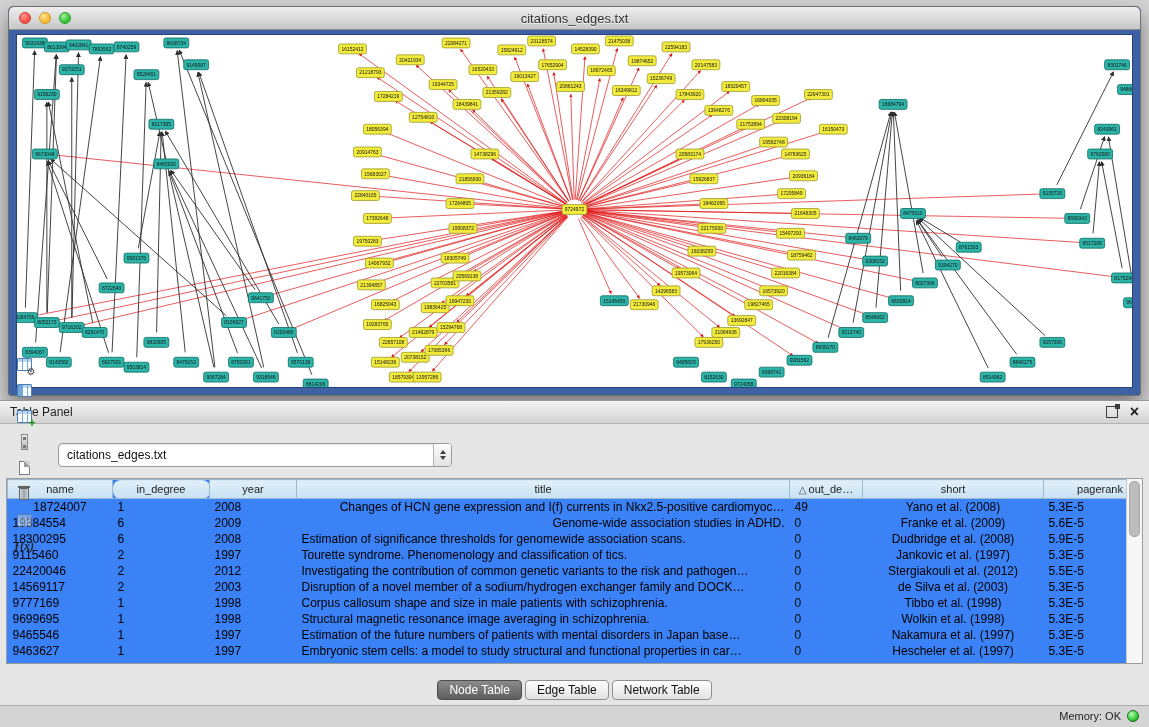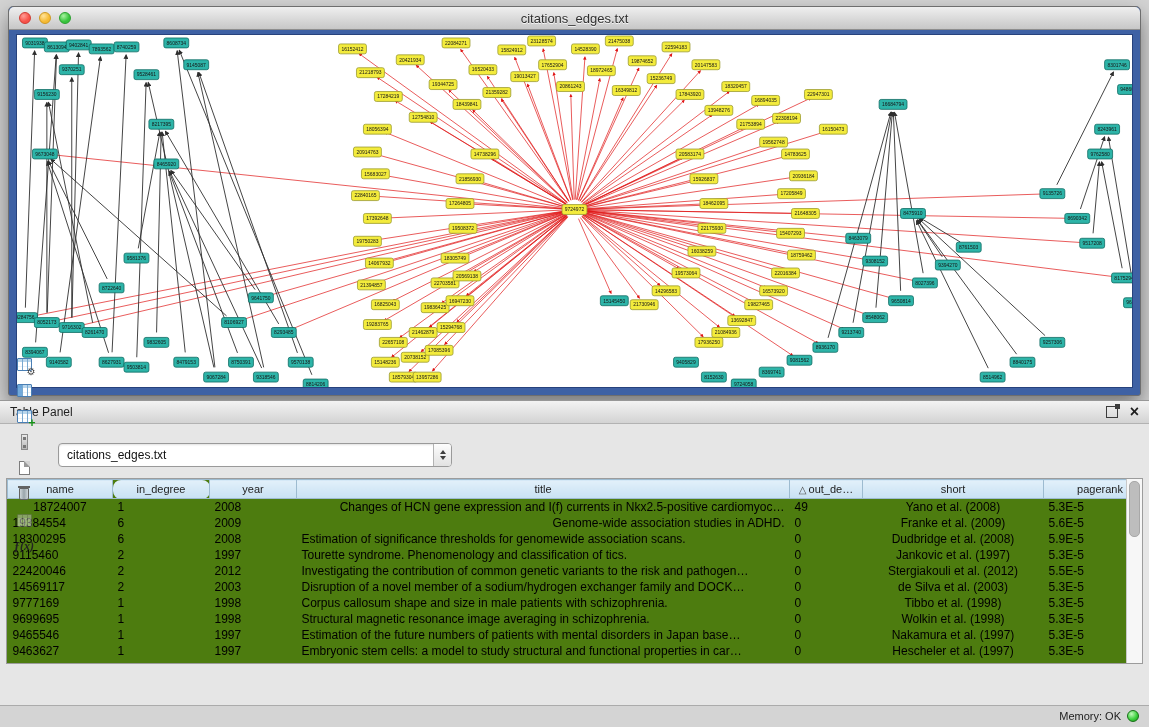--- a/index.html
+++ b/index.html
@@ -53,21 +53,21 @@
   .function-builder-icon::after{content:"ƒ(x)";}
 
   .combo{margin-left:16px;width:392px;height:22px;border:1px solid #9a9a9a;border-radius:4px;background:#fff;
          display:flex;align-items:center;overflow:hidden;box-shadow:inset 0 1px 2px rgba(0,0,0,.12);}
   .combo-text{flex:1;font-size:12px;color:#111;padding:0 8px;white-space:nowrap;}
   .combo-arrows{width:17px;align-self:stretch;border-left:1px solid #b3b3b3;background:linear-gradient(#fdfdfd,#e2e2e2);
                 display:flex;flex-direction:column;align-items:center;justify-content:center;gap:2px;}
   .tri-up{width:0;height:0;border-left:3.5px solid transparent;border-right:3.5px solid transparent;border-bottom:4px solid #3f3f3f;}
   .tri-down{width:0;height:0;border-left:3.5px solid transparent;border-right:3.5px solid transparent;border-top:4px solid #3f3f3f;}
 
-  .table-zone{margin:8px 6px 0;height:184px;border:1px solid #9c9c9c;background:#4d7c0f;display:flex;overflow:hidden;}
+  .table-zone{margin:8px 6px 0;height:184px;border:1px solid #9c9c9c;background:#3b82f6;display:flex;overflow:hidden;}
   .grid-wrap{flex:1;overflow:hidden;}
   table{border-collapse:collapse;table-layout:fixed;width:100%;}
   th{height:18px;font-weight:normal;font-size:11px;color:#1c1c1c;text-align:center;
      background:linear-gradient(#e2f0fa,#c8e1f3);border:1px solid #9dbbd0;padding:0 2px;
      white-space:nowrap;overflow:hidden;}
   td{height:16px;font-size:12px;color:#000;padding:0 5px;white-space:nowrap;overflow:hidden;border:none;}
   .sort{color:#4a4a4a;font-size:10px;margin-right:2px;}
   .vscroll{width:15px;border-left:1px solid #c8c8c8;background:#f7f7f7;position:relative;}
   .vthumb{position:absolute;left:2px;right:2px;top:2px;height:54px;border-radius:5px;background:#bdbdbd;border:1px solid #a8a8a8;}
 
@@ -967,20 +967,25 @@
                 <td style="text-align: left;">5.3E-5</td>
               </tr>
             </tbody>
         </table>
       </div>
       <div class="vscroll">
         <div class="vthumb"></div>
       </div>
     </div>
 
+    <div class="tabbar" id="table-tabs">
+        <button class="tab active">Node Table</button>
+        <button class="tab">Edge Table</button>
+        <button class="tab">Network Table</button>
+      </div>
   </div>
 
   <div class="statusbar">
     <span>Memory: OK</span>
     <span class="mem-dot"></span>
   </div>
 
 </div>
 
 </body></html>

